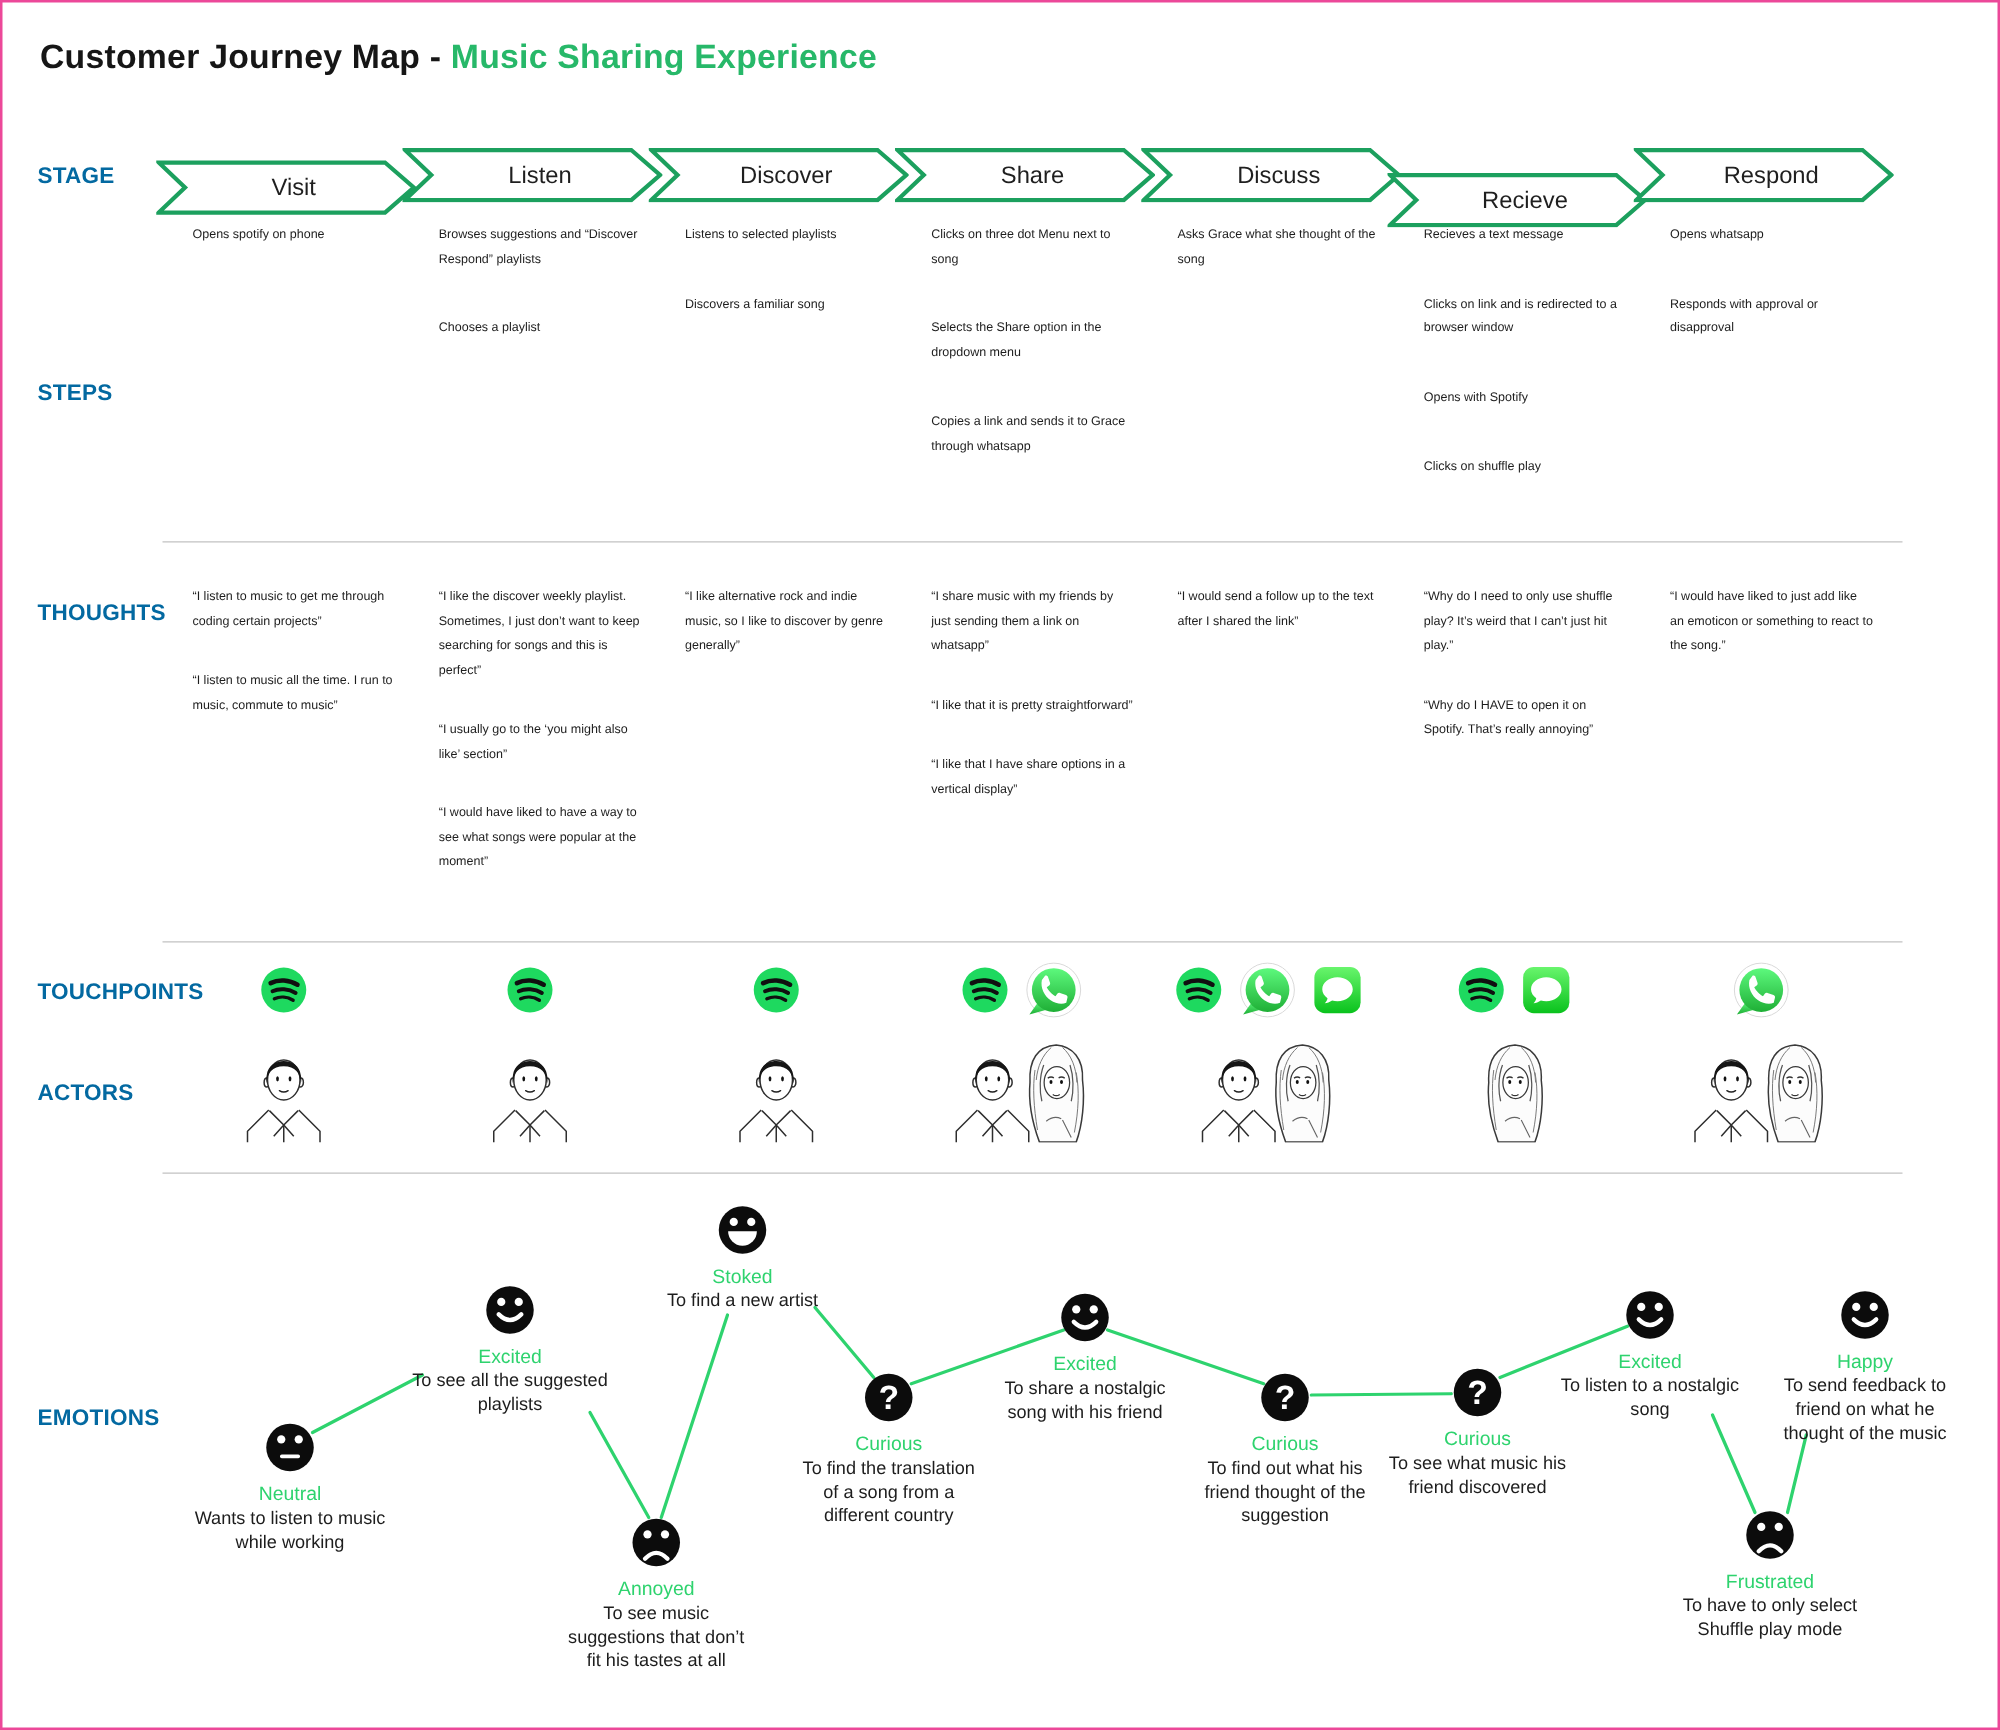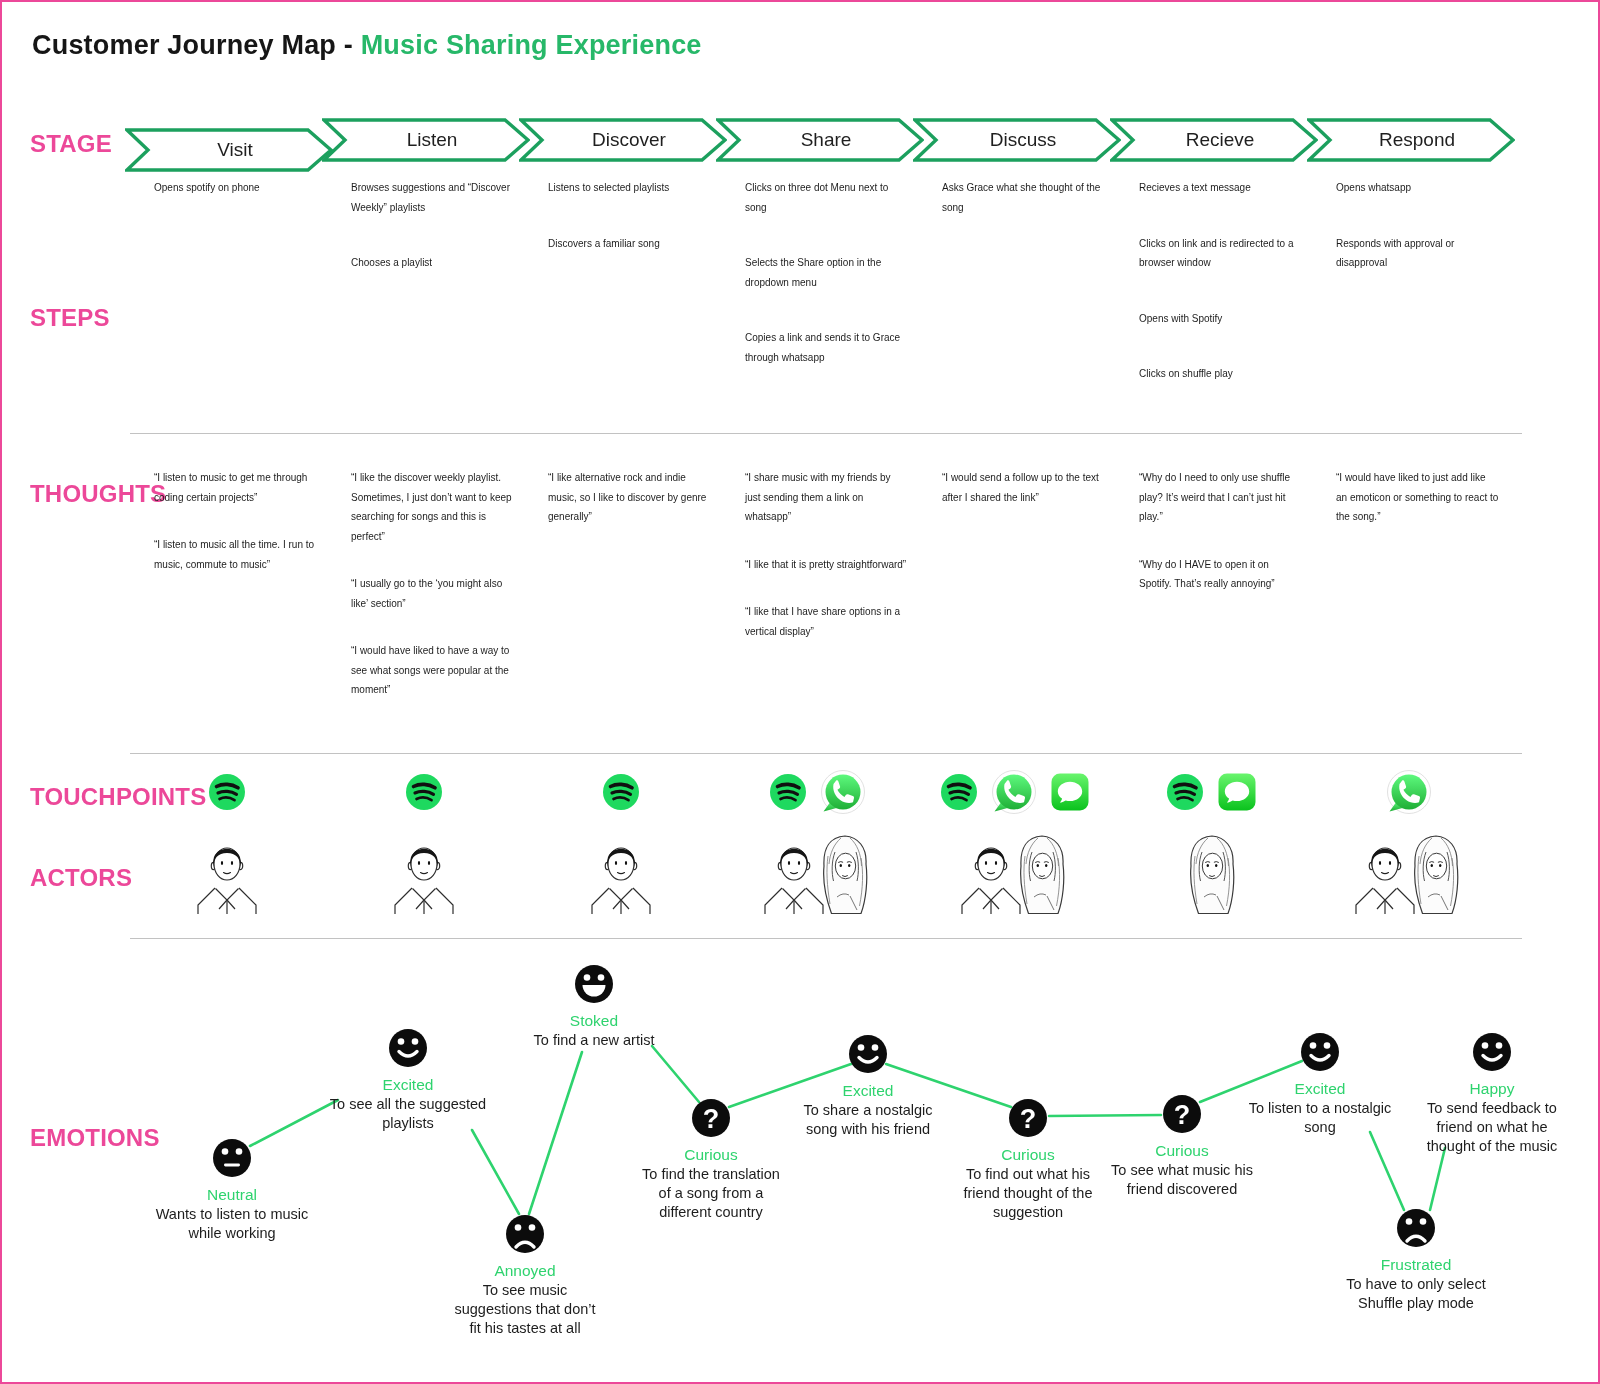--- a/index.html
+++ b/index.html
@@ -1,20 +1,20 @@
 <!DOCTYPE html>
 <html><head>
 <meta charset="utf-8">
 <style>
   html,body{margin:0;padding:0;background:#ffffff;}
   body{font-family:"Liberation Sans",sans-serif;}
   .canvas{position:relative;width:1600px;height:1384px;background:#fff;border:2px solid #ec4899;box-sizing:border-box;overflow:hidden;}
   .title{position:absolute;left:30px;top:28px;font-size:27px;font-weight:700;color:#161616;letter-spacing:.2px;}
   .title .hl{color:#27b869;}
-  .rowlabel{position:absolute;left:28px;font-size:24px;font-weight:700;color:#ec4899;letter-spacing:.2px;}
+  .rowlabel{position:absolute;left:28px;font-size:18px;font-weight:700;color:#0369a1;letter-spacing:.2px;}
   #lbl-stage{top:128px;}
   #lbl-steps{top:302px;}
   #lbl-thoughts{top:478px;}
   #lbl-touchpoints{top:781px;}
   #lbl-actors{top:862px;}
   #lbl-emotions{top:1122px;}
   .arrow{position:absolute;top:116px;width:208px;height:44px;}
   .col{position:absolute;width:197px;box-sizing:border-box;padding:0 8px 0 26px;font-size:10px;line-height:19.5px;color:#1d1d1d;}
   .col.steps{top:176px;}
   .col.thoughts{top:466px;}
@@ -53,35 +53,35 @@
     <text x="110" y="28" text-anchor="middle" font-size="19" fill="#1f1f1f">Discover</text>
   </svg></div>
       <div class="arrow" style="left: 714px;"><svg width="208" height="44" viewBox="0 0 208 44">
     <polygon points="2,2 183,2 206,22 183,42 2,42 23,22" fill="#ffffff" stroke="#1ca05e" stroke-width="3.4"></polygon>
     <text x="110" y="28" text-anchor="middle" font-size="19" fill="#1f1f1f">Share</text>
   </svg></div>
       <div class="arrow" style="left: 911px;"><svg width="208" height="44" viewBox="0 0 208 44">
     <polygon points="2,2 183,2 206,22 183,42 2,42 23,22" fill="#ffffff" stroke="#1ca05e" stroke-width="3.4"></polygon>
     <text x="110" y="28" text-anchor="middle" font-size="19" fill="#1f1f1f">Discuss</text>
   </svg></div>
-      <div class="arrow" style="left: 1108px;"><svg width="208" height="44" viewBox="0 0 208 44">
+      <div class="arrow" style="left: 1108px; margin-top: 20px;"><svg width="208" height="44" viewBox="0 0 208 44">
     <polygon points="2,2 183,2 206,22 183,42 2,42 23,22" fill="#ffffff" stroke="#1ca05e" stroke-width="3.4"></polygon>
     <text x="110" y="28" text-anchor="middle" font-size="19" fill="#1f1f1f">Recieve</text>
   </svg></div>
       <div class="arrow" style="left: 1305px;"><svg width="208" height="44" viewBox="0 0 208 44">
     <polygon points="2,2 183,2 206,22 183,42 2,42 23,22" fill="#ffffff" stroke="#1ca05e" stroke-width="3.4"></polygon>
     <text x="110" y="28" text-anchor="middle" font-size="19" fill="#1f1f1f">Respond</text>
   </svg></div>
     </div>
   <div id="steps-row">
       <div class="col steps" style="left: 126px;">
         <p>Opens spotify on phone</p>
       </div>
       <div class="col steps" style="left: 323px;">
-        <p>Browses suggestions and “Discover Weekly” playlists</p>
+        <p>Browses suggestions and “Discover Respond” playlists</p>
         <p>Chooses a playlist</p>
       </div>
       <div class="col steps" style="left: 520px;">
         <p>Listens to selected playlists</p>
         <p>Discovers a familiar song</p>
       </div>
       <div class="col steps" style="left: 717px;">
         <p>Clicks on three dot Menu next to song</p>
         <p>Selects the Share option in the dropdown menu</p>
         <p>Copies a link and sends it to Grace through whatsapp</p>

